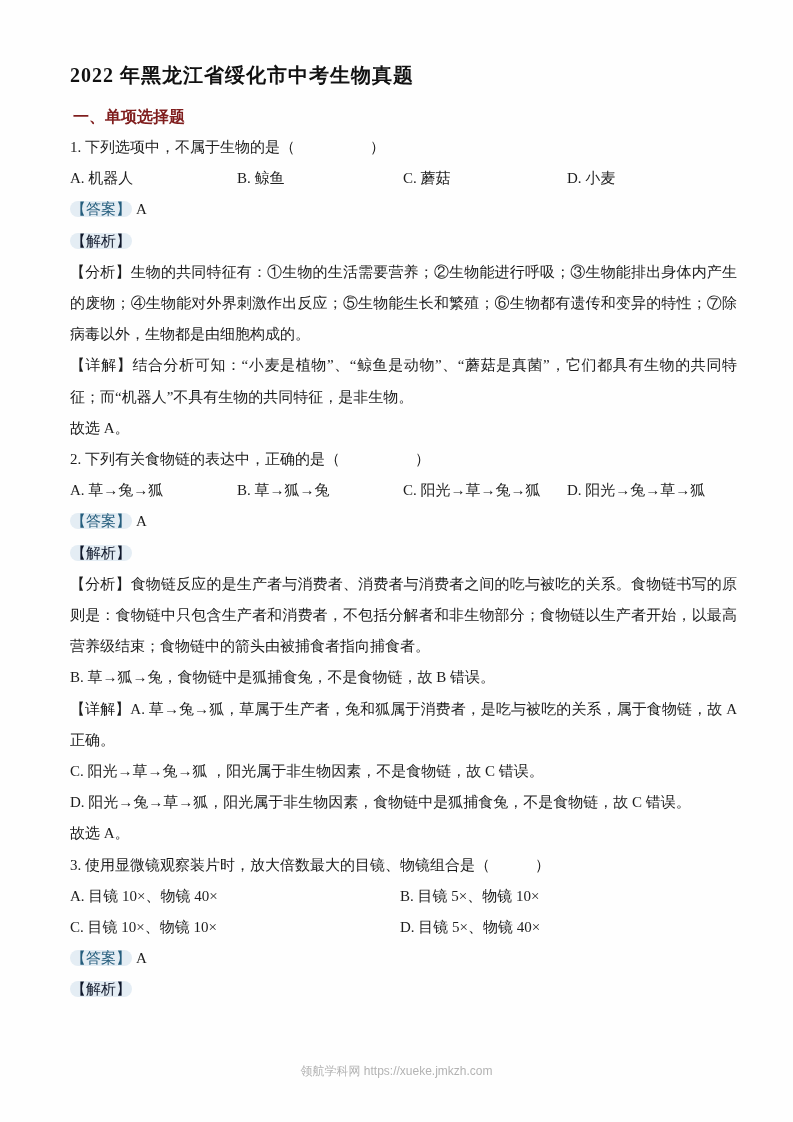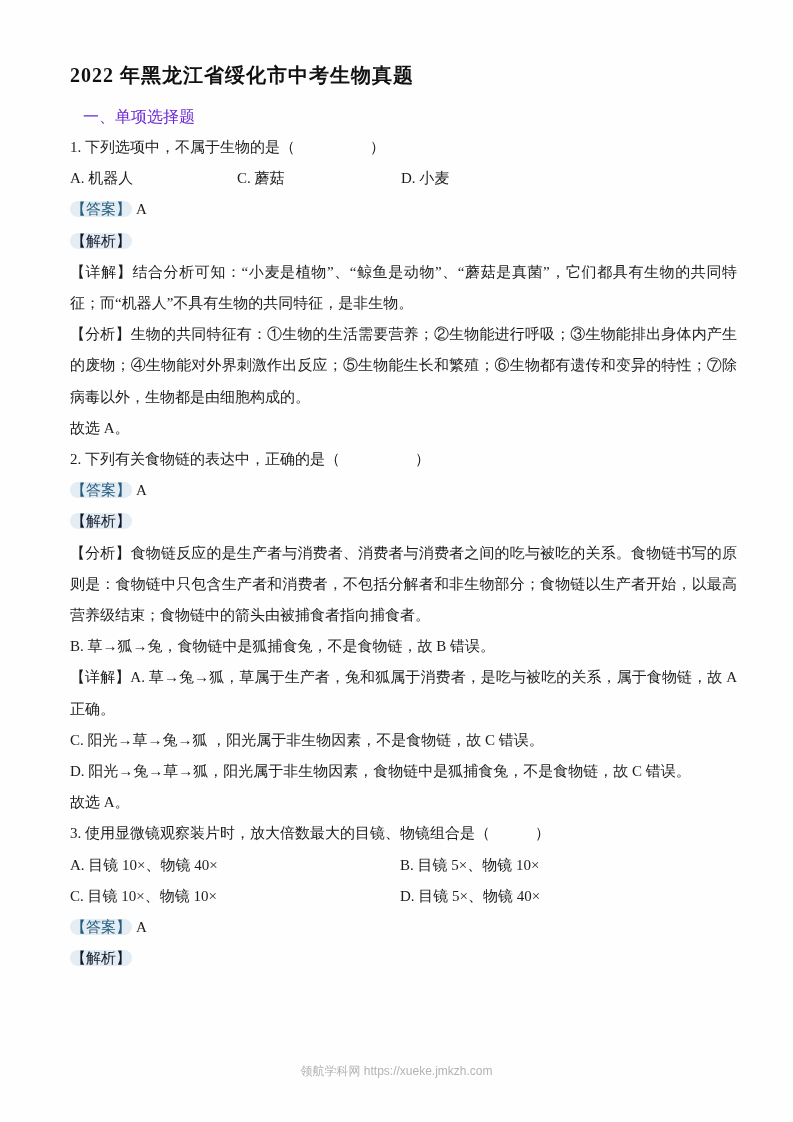--- a/index.html
+++ b/index.html
@@ -21,25 +21,25 @@
   .title {
     margin: 0;
     padding-top: 60px;
     font-size: 20px;
     line-height: 30px;
     font-weight: bold;
     letter-spacing: 1px;
     color: #111;
   }
   .section {
-    margin: 12px 0 0 13px;
+    margin: 12px 0 0 3px;
     font-size: 16px;
     line-height: 30px;
-    font-weight: normal;
-    color: #6d28d9;
+    font-weight: bold;
+    color: #7f1d1d;
   }
   .line {
     font-size: 15px;
     line-height: 31.2px;
   }
   .para {
     margin: 0;
     font-size: 15px;
     line-height: 31.2px;
     text-align: justify;
@@ -76,36 +76,43 @@
 <div class="page">
   <div class="content">
 
     <h1 class="title">2022 年黑龙江省绥化市中考生物真题</h1>
     <h2 class="section">一、单项选择题</h2>
 
     <div>
       <div class="line">1. 下列选项中，不属于生物的是（　　　　　）</div>
       <div class="line opts">
         <span class="opt-c1">A. 机器人</span>
+        <span class="opt-c2">B. 鲸鱼</span>
         <span class="opt-c3">C. 蘑菇</span>
         <span class="opt-c4">D. 小麦</span>
       </div>
       <div class="line">
         <span class="tok tok-answer">【答案】</span><span class="ansval">A</span>
       </div>
       <div class="line">
         <span class="tok tok-analysis">【解析】</span>
       </div>
+      <p class="para">【分析】生物的共同特征有：①生物的生活需要营养；②生物能进行呼吸；③生物能排出身体内产生的废物；④生物能对外界刺激作出反应；⑤生物能生长和繁殖；⑥生物都有遗传和变异的特性；⑦除病毒以外，生物都是由细胞构成的。</p>
       <p class="para">【详解】结合分析可知：“小麦是植物”、“鲸鱼是动物”、“蘑菇是真菌”，它们都具有生物的共同特征；而“机器人”不具有生物的共同特征，是非生物。</p>
-      <p class="para">【分析】生物的共同特征有：①生物的生活需要营养；②生物能进行呼吸；③生物能排出身体内产生的废物；④生物能对外界刺激作出反应；⑤生物能生长和繁殖；⑥生物都有遗传和变异的特性；⑦除病毒以外，生物都是由细胞构成的。</p>
       <p class="para">故选 A。</p>
     </div>
 
     <div>
       <div class="line">2. 下列有关食物链的表达中，正确的是（　　　　　）</div>
+      <div class="line opts">
+        <span class="opt-c1">A. 草→兔→狐</span>
+        <span class="opt-c2">B. 草→狐→兔</span>
+        <span class="opt-c3">C. 阳光→草→兔→狐</span>
+        <span class="opt-c4">D. 阳光→兔→草→狐</span>
+      </div>
       <div class="line">
         <span class="tok tok-answer">【答案】</span><span class="ansval">A</span>
       </div>
       <div class="line">
         <span class="tok tok-analysis">【解析】</span>
       </div>
       <p class="para">【分析】食物链反应的是生产者与消费者、消费者与消费者之间的吃与被吃的关系。食物链书写的原则是：食物链中只包含生产者和消费者，不包括分解者和非生物部分；食物链以生产者开始，以最高营养级结束；食物链中的箭头由被捕食者指向捕食者。</p>
       <p class="para">B. 草→狐→兔，食物链中是狐捕食兔，不是食物链，故 B 错误。</p>
       <p class="para">【详解】A. 草→兔→狐，草属于生产者，兔和狐属于消费者，是吃与被吃的关系，属于食物链，故 A 正确。</p>
       <p class="para">C. 阳光→草→兔→狐 ，阳光属于非生物因素，不是食物链，故 C 错误。</p>

